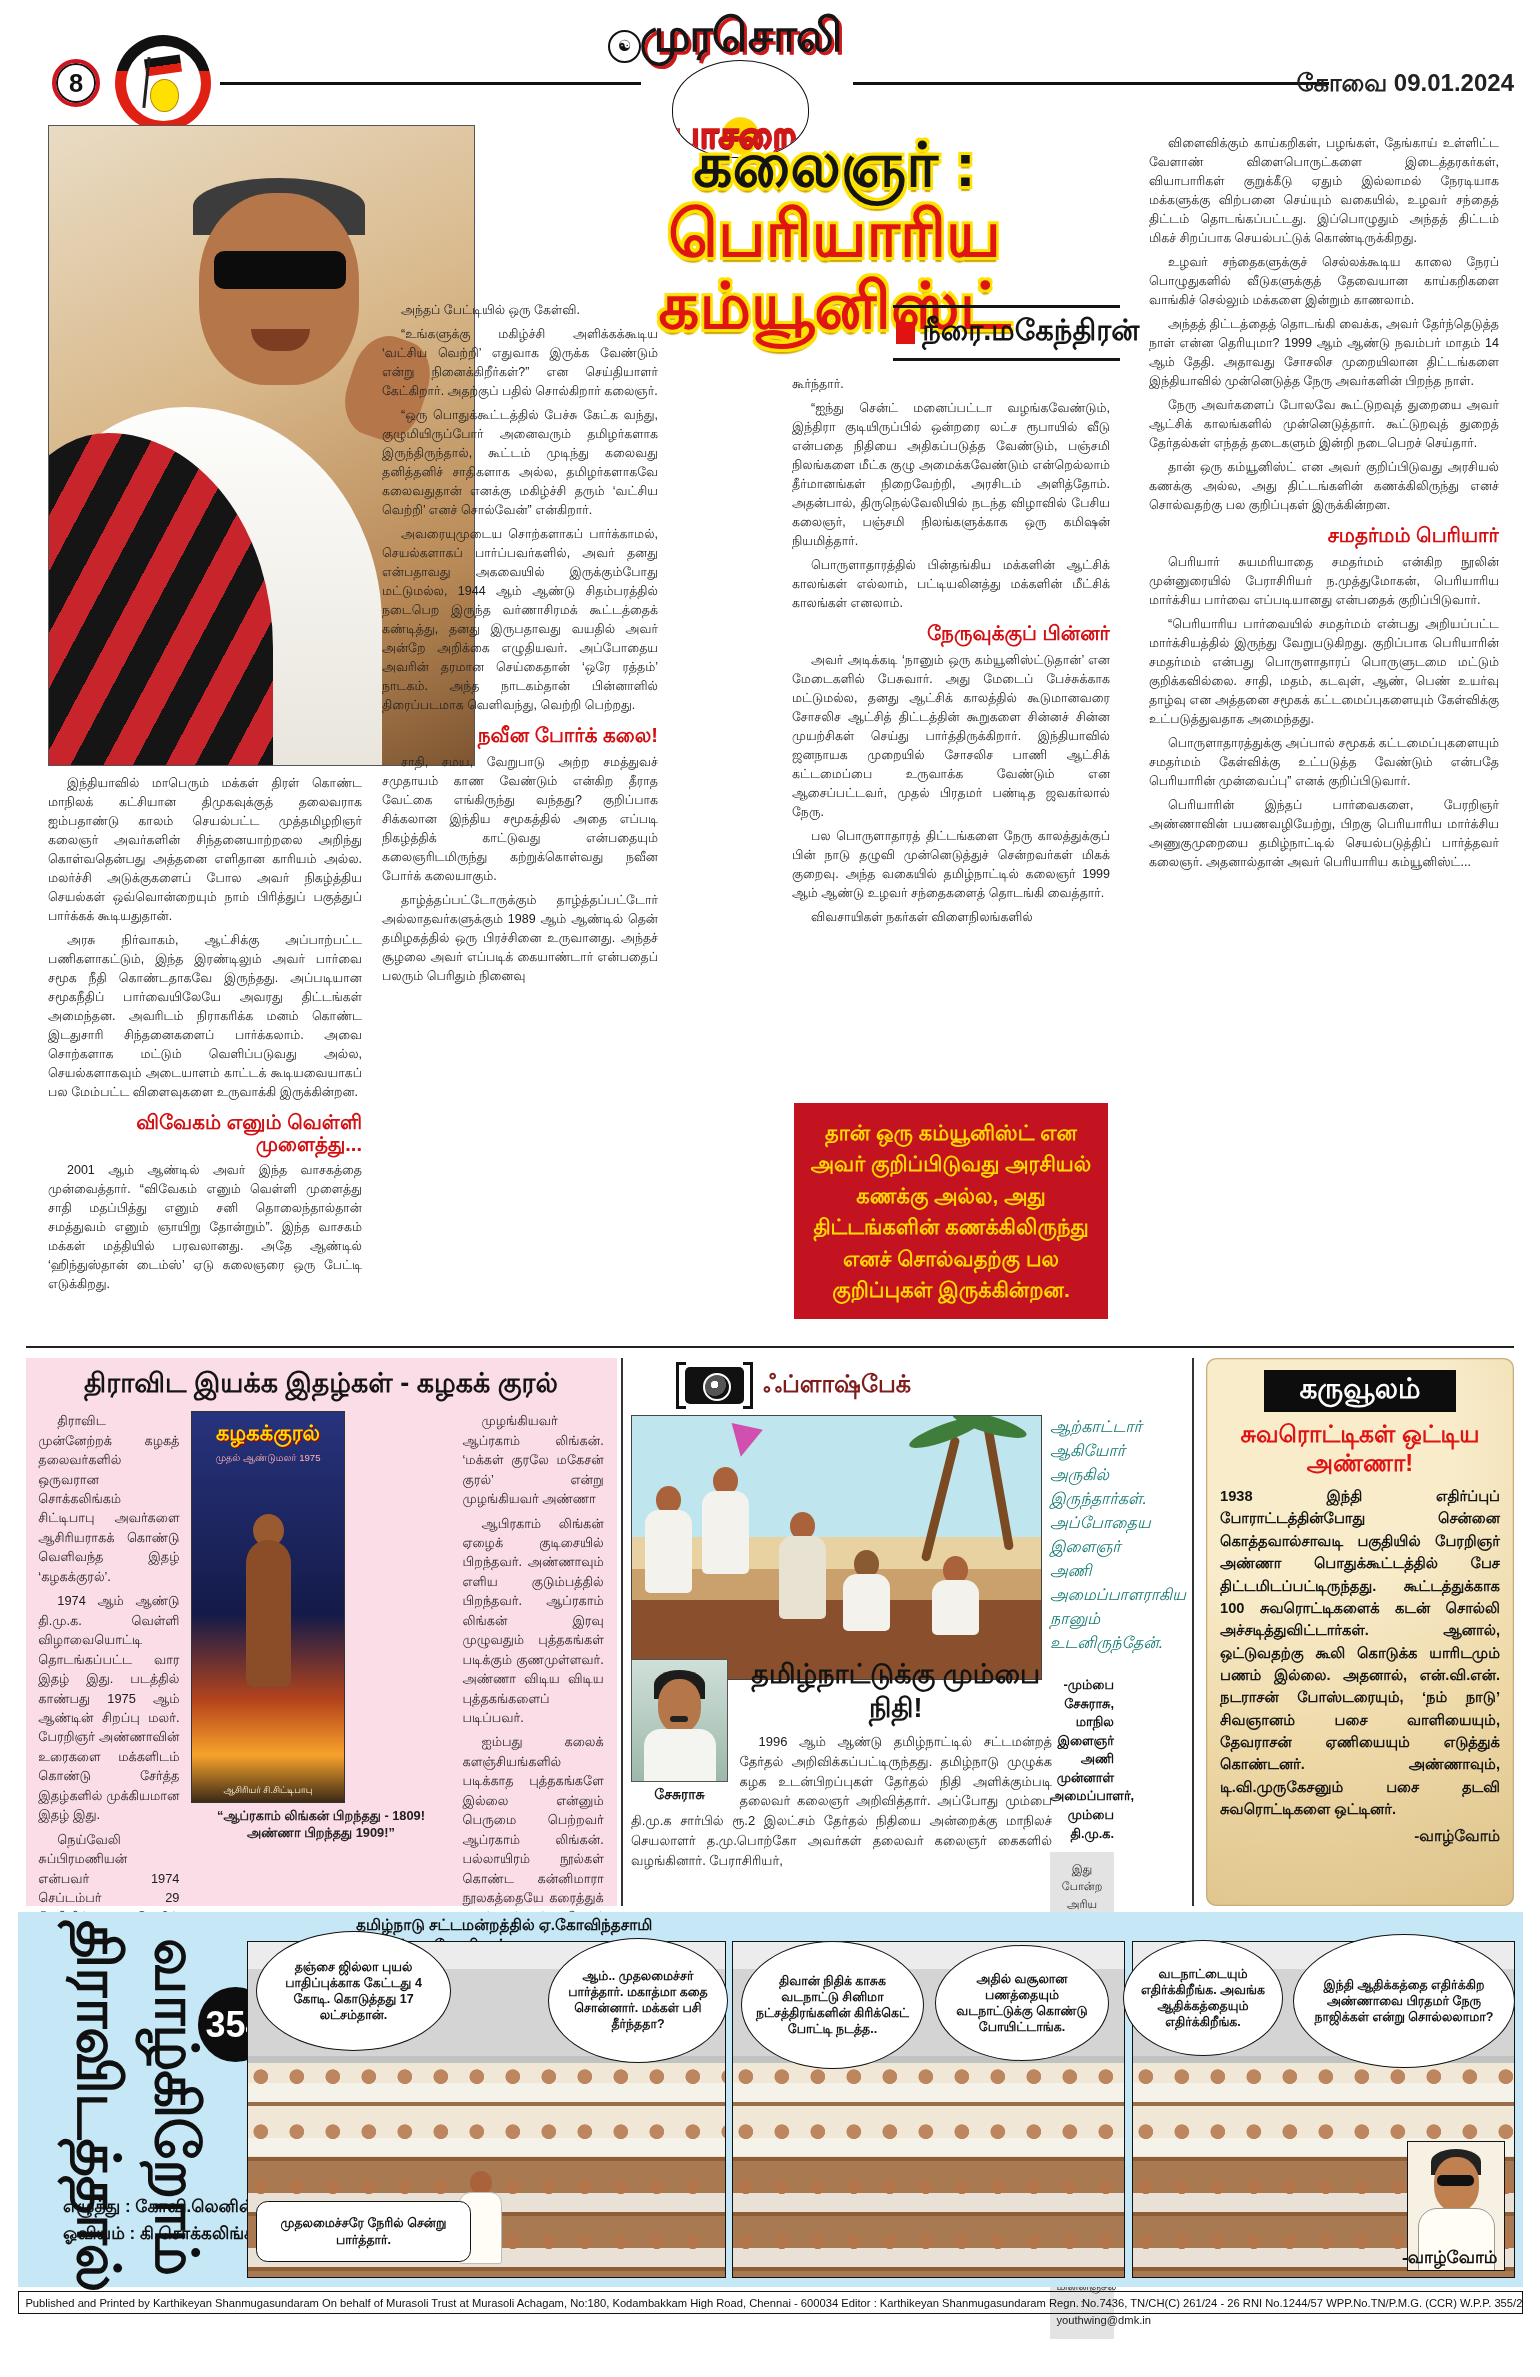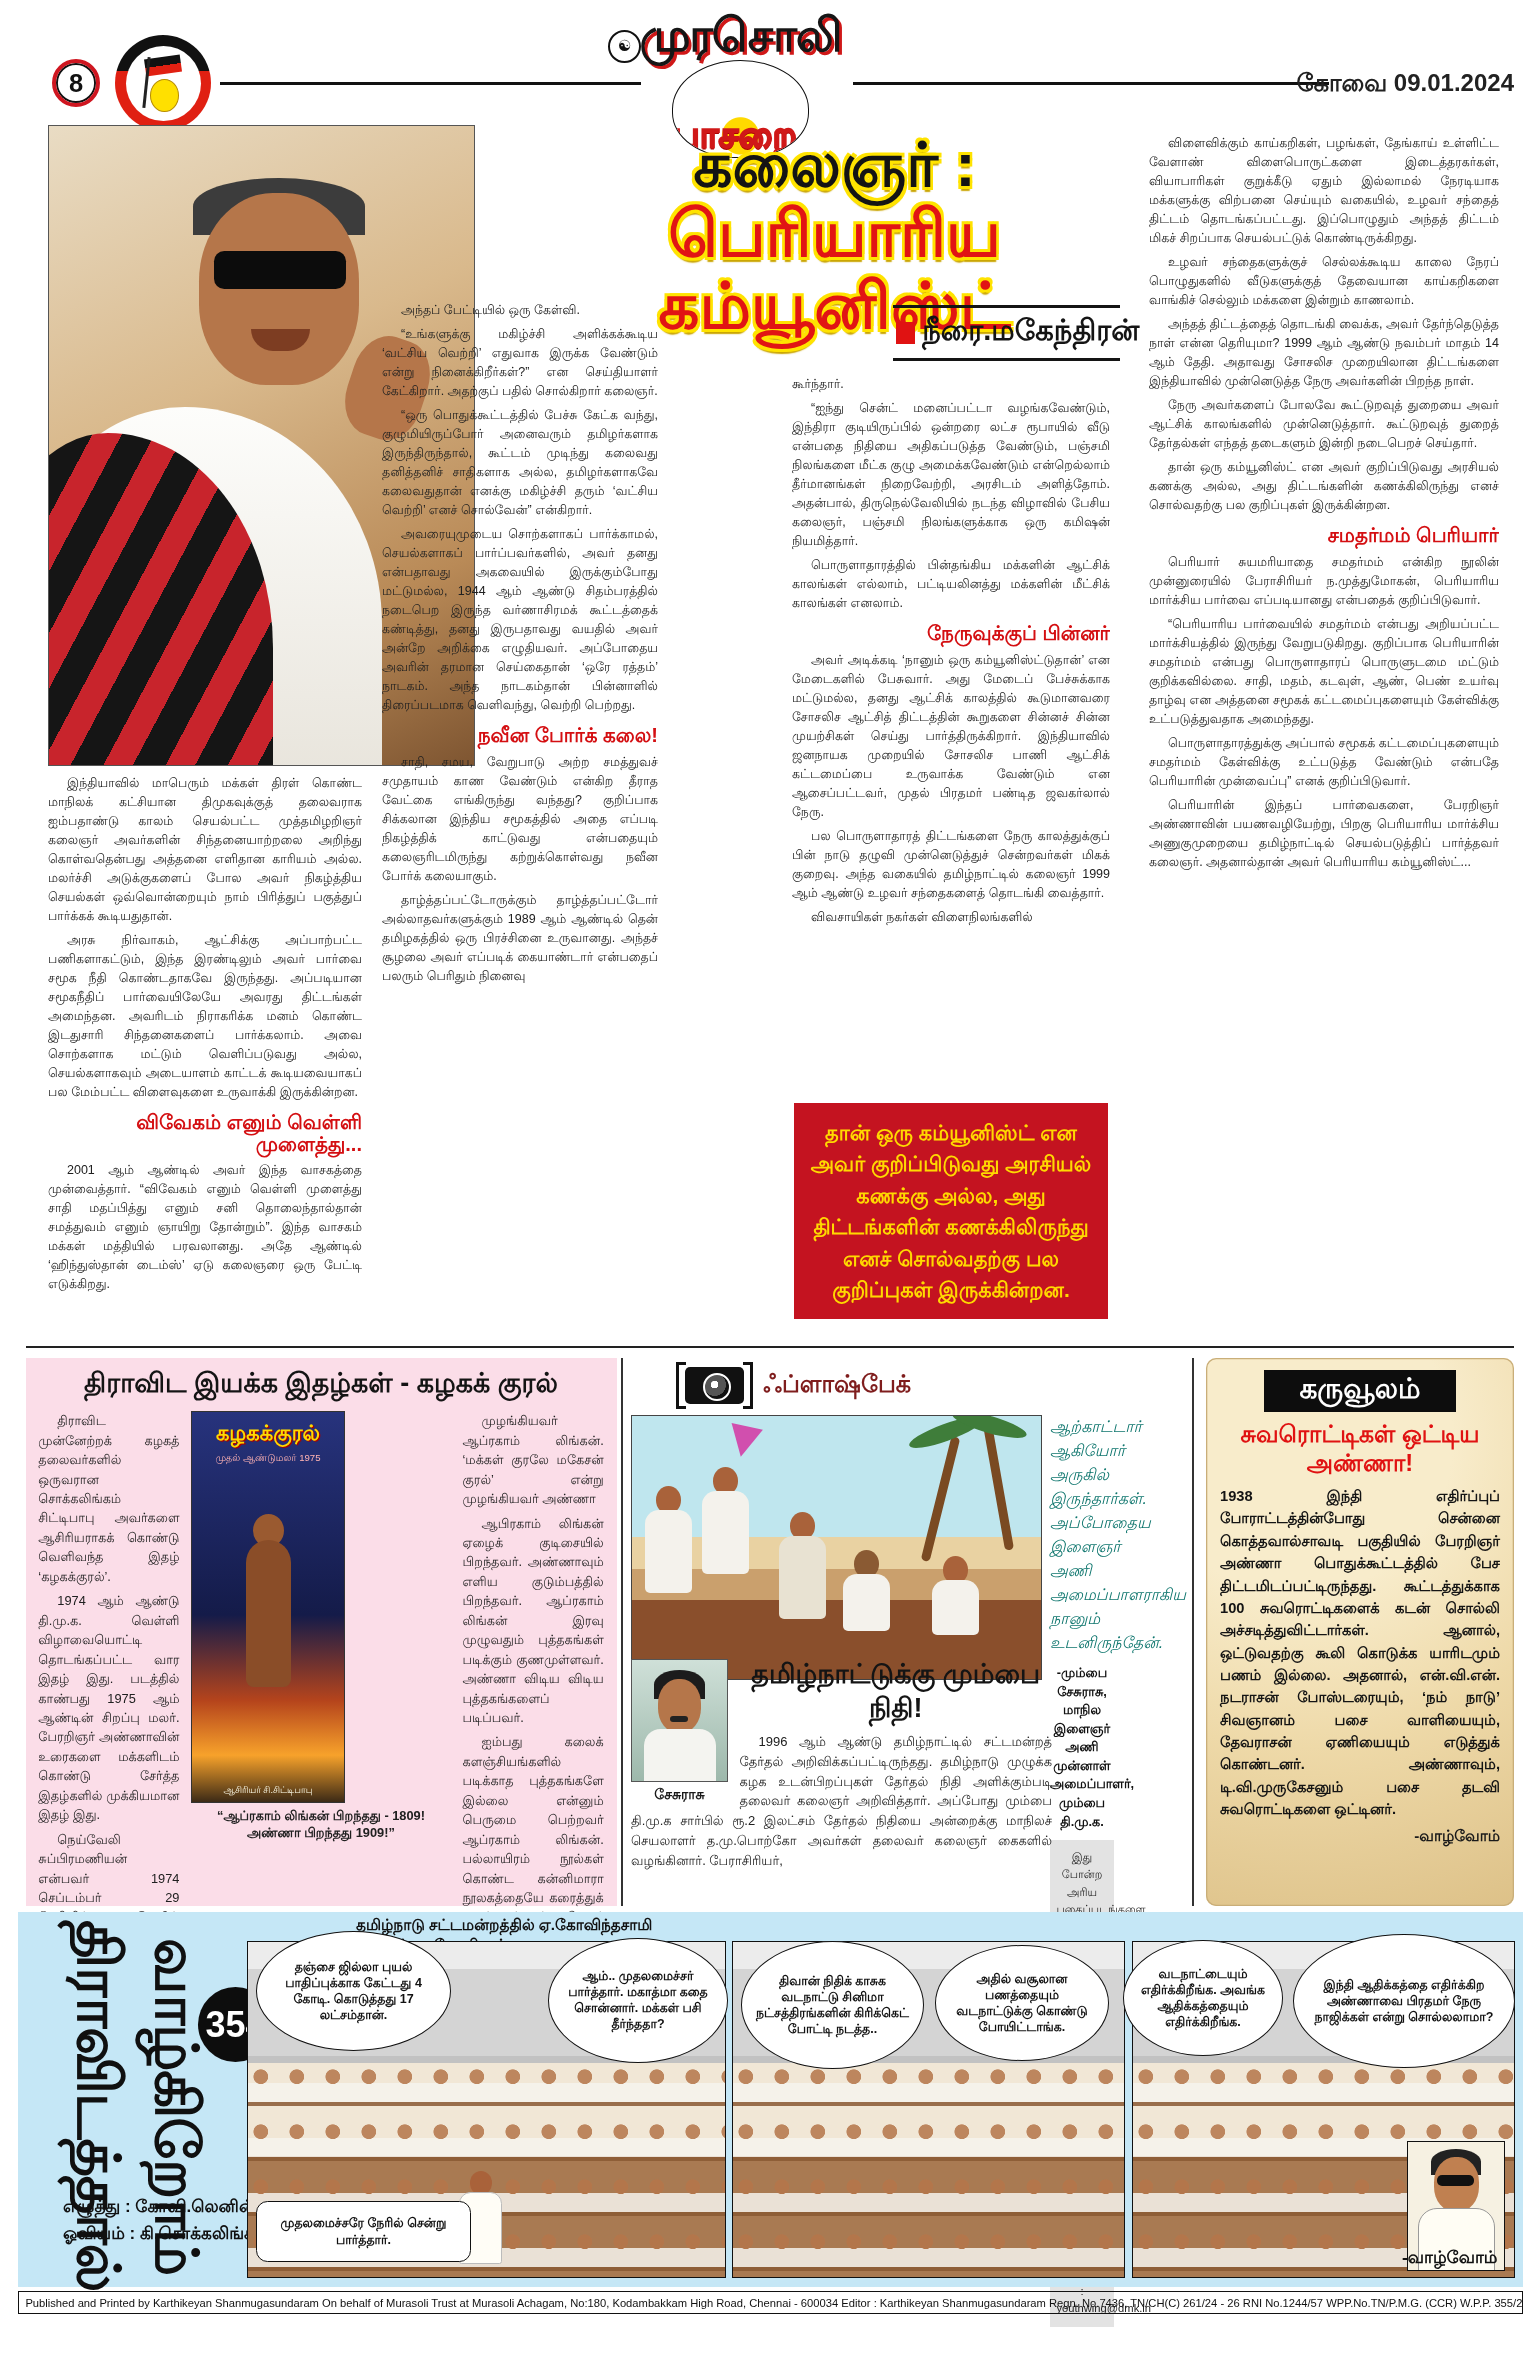--- a/index.html
+++ b/index.html
@@ -95,21 +95,21 @@
   .palm.p2{right:38px;top:6.4px;transform:rotate(-10deg);}
   .frond{position:absolute;width:77px;height:16.6px;border-radius:50%;background:#3f7d3a;}
   .fb-arrow{position:absolute;left:96px;top:10.2px;width:0;height:0;border-left:16.6px solid transparent;
             border-right:16.6px solid transparent;border-top:31px solid #d14fae;transform:rotate(12deg);}
   .fig{position:absolute;}
   .fig .fhead{width:25.5px;height:28px;border-radius:50%;background:#a9623a;margin:0 auto;}
   .fig .fbody{width:47px;height:83px;border-radius:14px 14px 5.1px 5.1px;background:#f4f2ec;margin-top:-3.8px;}
   .fig.dark .fbody{background:#e8e2d2;}
   .fb-side{margin-left:419px;width:64px;}
   .fb-side-text{font-size:16px;line-height:1.5;text-align:justify;color:#0f766e;font-style:italic;}
-  .fb-attr{font-size:12.8px;font-weight:bold;text-align:center;line-height:1.45;color:#111;margin-top:9px;}
+  .fb-attr{font-size:12.8px;font-weight:bold;text-align:right;line-height:1.45;color:#111;margin-top:21px;}
   .fb-contact{margin-top:9px;background:#e3e3e3;padding:9px 6.4px;font-size:11.2px;line-height:1.55;
               text-align:center;color:#222;}
   .mumbai{position:absolute;left:631px;top:1659px;width:421px;}
   .mum-portrait{float:left;width:97px;margin-right:11.5px;text-align:center;}
   .mp-img{position:relative;width:95px;height:121px;border:1.3px solid #555;overflow:hidden;
           background:linear-gradient(180deg,#cfe0d8,#9db8ab);}
   .mp-hair{position:absolute;left:22px;top:10.2px;width:51px;height:29px;border-radius:50% 50% 0 0;background:#1c1c1c;}
   .mp-face{position:absolute;left:25.5px;top:19px;width:43px;height:54px;border-radius:46%;background:#b5764a;}
   .mp-mou{position:absolute;left:38px;top:56px;width:18px;height:6.4px;border-radius:3.8px;background:#222;}
   .mp-shirt{position:absolute;left:11.5px;top:69px;width:72px;height:54px;border-radius:16.6px 16.6px 0 0;background:#f4f4f0;}

